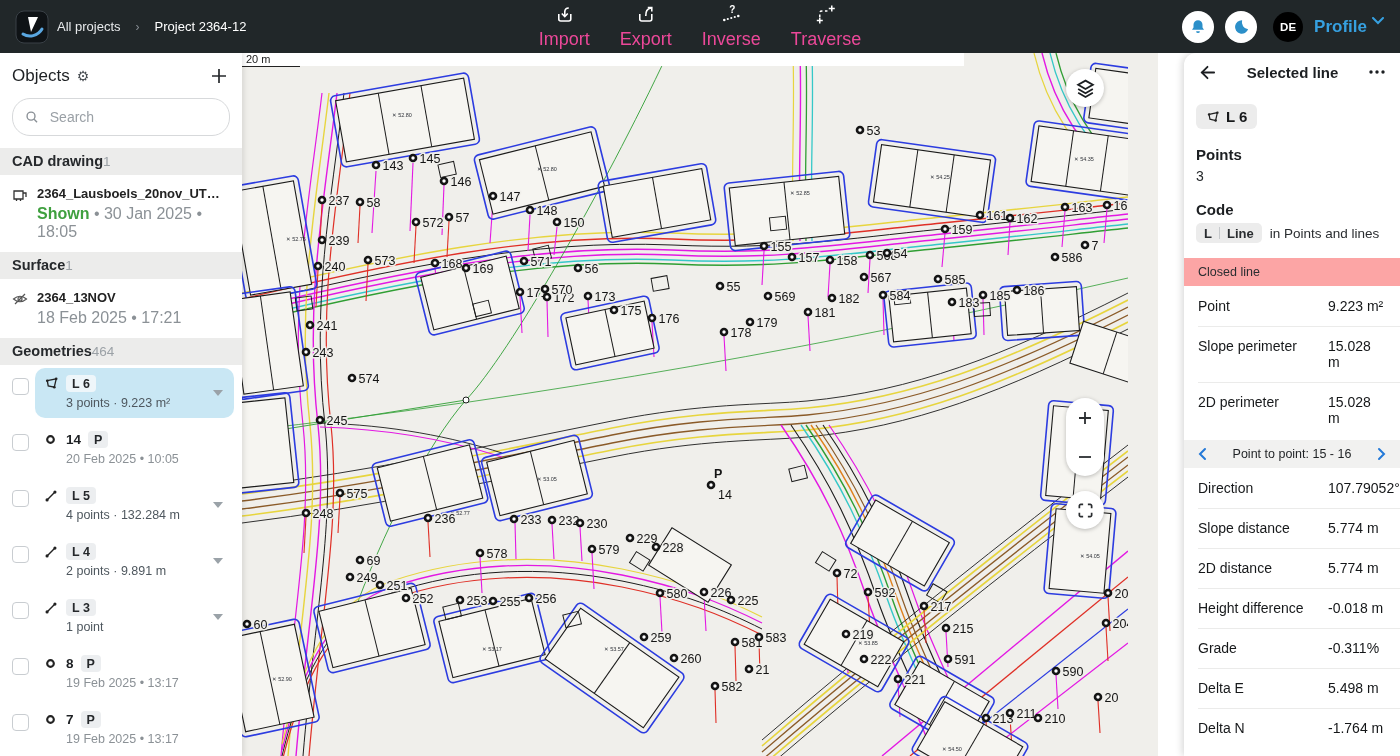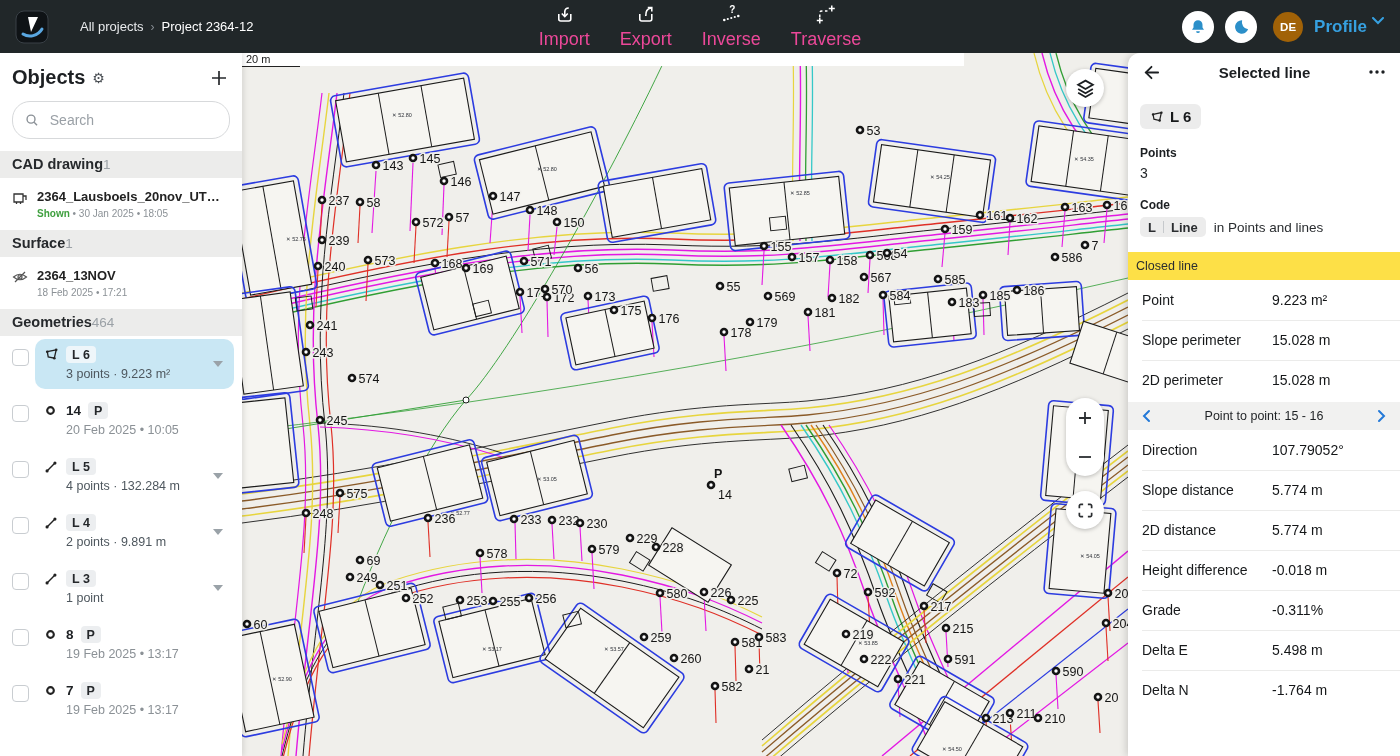--- a/index.html
+++ b/index.html
@@ -3,55 +3,55 @@
 <meta charset="utf-8">
 <style>
   html,body{margin:0;padding:0}
   body{width:1400px;height:756px;position:relative;overflow:hidden;
        font-family:"Liberation Sans",sans-serif;background:#fff;-webkit-font-smoothing:antialiased}
 
   
   .topbar{position:absolute;left:0;top:0;width:1400px;height:53px;background:#212729;
           display:flex;align-items:center;z-index:20;color:#fff}
   .logo{width:34px;height:34px;margin-left:15px;flex:none}
-  .crumbs{display:flex;align-items:center;gap:7px;margin-left:31px;font-size:13px}
+  .crumbs{display:flex;align-items:center;gap:15px;margin-left:8px;font-size:13px}
   .crumb{color:#e8eaec;cursor:pointer}
   .crumb.current{color:#fff}
   .csep{color:#868d93;font-size:12px}
   .tb-actions{position:absolute;left:50%;top:0;transform:translateX(-50%);height:100%;
               display:flex;align-items:center;gap:30px}
   .action{display:flex;flex-direction:column;align-items:center;gap:3px;cursor:pointer}
   .action .lbl{font-size:18px;color:#ec4899}
   .tb-right{margin-left:auto;margin-right:16px;display:flex;align-items:center;gap:11px}
   .cbtn{width:32px;height:32px;border-radius:50%;background:#fff;display:flex;
         align-items:center;justify-content:center;cursor:pointer}
-  .avatar{width:30px;height:30px;border-radius:50%;background:#a16207;color:#fff;
+  .avatar{width:30px;height:30px;border-radius:50%;background:#000000;color:#fff;
           font-size:11.5px;font-weight:700;display:flex;align-items:center;justify-content:center;margin-left:5px}
   .profile{display:flex;align-items:flex-start;gap:5px;color:#36a0e0;font-size:17px;font-weight:700;cursor:pointer}
 
   
   .sidebar{position:absolute;left:0;top:53px;width:242px;bottom:0;background:#fff;z-index:10;
            box-shadow:2px 0 5px rgba(0,0,0,.10);overflow:hidden}
   .sb-head{display:flex;align-items:center;gap:7px;padding:13px 14px 6px 12px}
-  .sb-title{font-size:20px;font-weight:700;color:#1d2023}
+  .sb-title{font-size:17px;font-weight:400;color:#1d2023}
   .gear{font-size:14px;color:#4a4f54;line-height:1}
   .plusbtn{margin-left:auto;cursor:pointer;display:flex}
   .search{margin:6px 12px 12px;height:36px;border:1px solid #d7d9db;border-radius:18px;
           display:flex;align-items:center;padding:0 12px;gap:9px;background:#fff}
   .search input{border:0;outline:0;font-size:14px;color:#333;width:100%;background:transparent;
                 font-family:"Liberation Sans",sans-serif}
   .search input::placeholder{color:#9aa0a6}
   .sb-band{background:#ececeb;padding:5px 12px 6px;display:flex;align-items:baseline}
   .bname{font-size:14.5px;font-weight:700;color:#26292c}
   .bcount{font-size:13.5px;color:#9ba1a6}
   .sb-item{display:flex;gap:9px;padding:11px 12px;align-items:flex-start}
   .sb-item .ic{flex:none;margin-top:1px;display:flex}
   .t1{font-size:13px;font-weight:700;color:#222;white-space:nowrap;overflow:hidden;
       text-overflow:ellipsis;max-width:184px}
-  .t2{font-size:10px;color:#8b9196;margin-top:4px}
+  .t2{font-size:16px;color:#8b9196;margin-top:4px}
   .green{color:#3fa03f;font-weight:700}
   .selall{display:flex;align-items:center;gap:12px;padding:10px 12px 6px;font-size:13px;color:#26292c}
   .cb{width:15px;height:15px;border:1.5px solid #c9cdd1;border-radius:4px;background:#fff;flex:none;cursor:pointer}
   .grow{display:flex;gap:6px;padding:3px 8px 3px 12px;align-items:flex-start}
   .grow .cb{margin-top:10px}
   .gbody{flex:1;position:relative;border-radius:10px;padding:7px 9px 8px;min-width:0;cursor:pointer}
   .gbody.sel{background:#c9e7f4}
   .gl1{display:flex;align-items:center;gap:7px}
   .gicon{width:15px;display:flex;flex:none}
   .gnum{font-size:13.5px;font-weight:700;color:#1e2124}
@@ -68,35 +68,35 @@
   .map svg{display:block}
   .mapbtn{position:absolute;background:#fff;border-radius:50%;width:38px;height:38px;
           display:flex;align-items:center;justify-content:center;cursor:pointer;
           box-shadow:0 1px 4px rgba(0,0,0,.25)}
   .zoompill{position:absolute;left:824px;top:345px;width:38px;height:78px;background:#fff;border-radius:19px;
             display:flex;flex-direction:column;align-items:center;justify-content:space-around;
             box-shadow:0 1px 4px rgba(0,0,0,.25)}
   .zbtn{width:38px;height:38px;display:flex;align-items:center;justify-content:center;cursor:pointer}
 
   
-  .rpanel{position:absolute;right:0;top:53px;width:272px;bottom:0;background:#fff;z-index:12;
+  .rpanel{position:absolute;right:0;top:53px;width:216px;bottom:0;background:#fff;z-index:12;
           border-radius:12px 0 0 0;box-shadow:-2px 0 7px rgba(0,0,0,.15);overflow:hidden}
   .ph{height:38px;display:flex;align-items:center;padding:0 14px;gap:8px}
   .pback,.pmore{display:flex;cursor:pointer}
   .ptitle{flex:1;text-align:center;font-size:15px;font-weight:700;color:#1c1f22}
   .pchip{margin:13px 0 0 12px;display:inline-flex;align-items:center;gap:6px;background:#ececec;
          border-radius:6px;padding:4px 10px;font-size:15px;font-weight:700;color:#17191b}
-  .phead{font-size:12px;font-weight:700;color:#1c1f22;margin:17px 12px 5px}
+  .phead{font-size:15px;font-weight:700;color:#1c1f22;margin:17px 12px 5px}
   .pval{font-size:14px;color:#24272a;margin:0 12px}
   .coderow{display:flex;align-items:center;margin:2px 12px 0}
   .codechip{display:inline-flex;align-items:center;background:#ececec;border-radius:5px;
             padding:2.5px 8px;font-size:13px;font-weight:600;color:#2a2d30;gap:7px}
   .cdiv{width:1px;height:12px;background:#c6c9cc}
   .codesuffix{font-size:13.5px;color:#2a2d30;margin-left:8px}
-  .band{background:#fde047;padding:7px 8px;font-size:12.5px;color:#2a2d30;margin-top:15px}
+  .band{background:#fca5a5;padding:7px 14px;font-size:12.5px;color:#2a2d30;margin-top:15px}
   .pager{background:#f1f1f0;display:flex;align-items:flex-end;padding:7px 12px;margin-top:2px}
   .pager .txt{flex:1;text-align:center;font-size:12.5px;color:#1e2124}
   .pchev{display:flex;cursor:pointer}
   .prow{display:grid;grid-template-columns:130px 1fr;padding:12px 14px;font-size:14px;
         align-items:start;position:relative}
   .prow + .prow::before{content:"";position:absolute;left:14px;right:0;top:0;height:1px;background:#ebebea}
   .plabel{color:#17191b;padding-right:6px}
   .pvalue{color:#141618}
 </style>
 </head>

